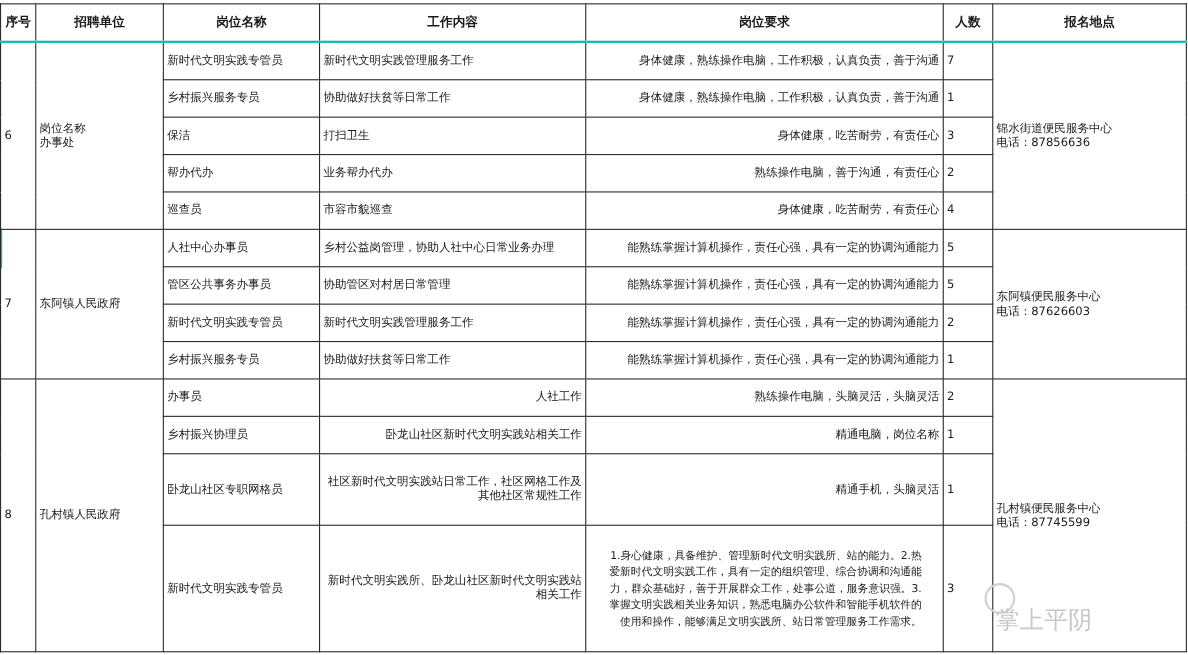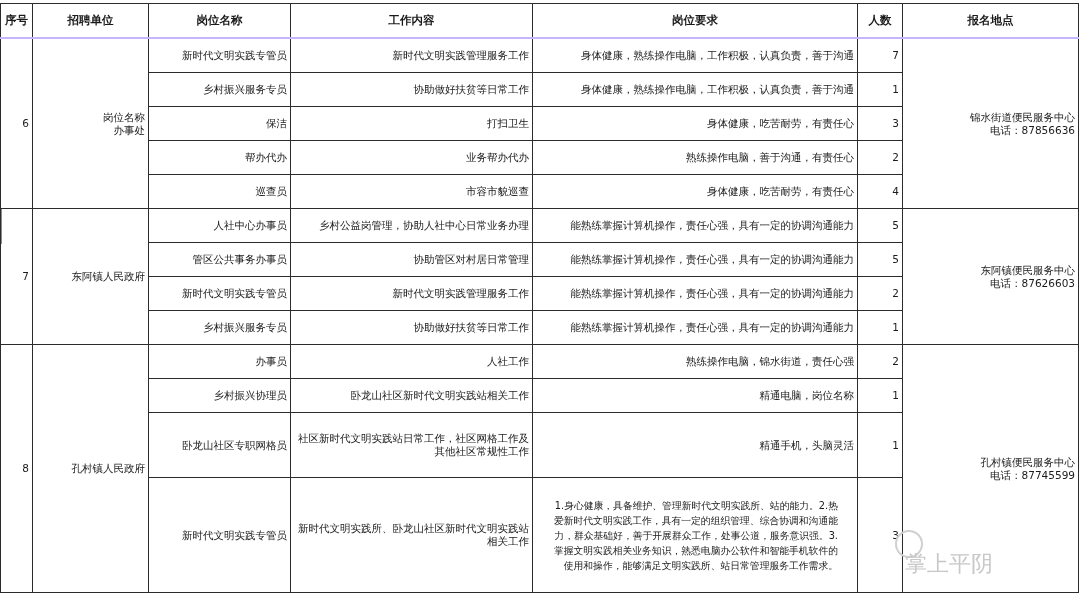--- a/index.html
+++ b/index.html
@@ -4,22 +4,22 @@
   <style>
     html, body { margin: 0; padding: 0; background: #ffffff; }
     body { width: 1080px; height: 595px; overflow: hidden; position: relative;
            font-family: "DejaVu Sans", sans-serif; color: #1a1a1a; }
     .sheet { position: absolute; left: 0; top: 0; width: 1080px; height: 595px; }
     table.grid { position: absolute; left: 0; top: 3px; border-collapse: collapse;
                  table-layout: fixed; width: 1078px; }
     table.grid td, table.grid th { border: 1px solid #2b2b2b; padding: 0 3px;
                  font-size: 10.5px; line-height: 13px; overflow: hidden; }
     table.grid th { font-weight: bold; font-size: 11.5px; height: 33px; text-align: center;
-                 border-bottom: 2px solid #c4b5fd; }
-    table.grid td.c { text-align: right; margin-left: 36px; }
+                 border-bottom: 2px solid #14b8a6; }
+    table.grid td.c { text-align: left; margin-left: 36px; }
     table.grid td.l { text-align: right; margin-left: 44px; }
     table.grid td.small { font-size: 9.8px; line-height: 15px; padding: 2px 19px; }
     tr.r34 td { height: 33px; }
     tr.r64 td { height: 64px; }
     tr.r112 td { height: 110px; }
     td.vc { vertical-align: middle; }
     .place { white-space: pre-line; }
     .left-edge { position: absolute; left: 0; top: 208px; width: 2px; height: 36px; background: #2dbb8a; }
     .watermark { position: absolute; left: 862px; top: 545px; font-size: 27px; font-weight: bold;
                  color: #111; text-shadow: 1px 1px 0 #fff, -1px -1px 0 #fff; letter-spacing: 1px;
@@ -120,21 +120,21 @@
         <td class="c">协助做好扶贫等日常工作</td>
         <td class="l">能熟练掌握计算机操作，责任心强，具有一定的协调沟通能力</td>
         <td class="c">1</td>
       </tr>
 
       <tr class="r34">
         <td class="c vc" rowspan="4">8</td>
         <td class="c vc" rowspan="4">孔村镇人民政府</td>
         <td class="c">办事员</td>
         <td class="l">人社工作</td>
-        <td class="l">熟练操作电脑，锦水街道，责任心强</td>
+        <td class="l">熟练操作电脑，头脑灵活，头脑灵活</td>
         <td class="c">2</td>
         <td class="c vc place" rowspan="4">孔村镇便民服务中心
 电话：87745599</td>
       </tr>
       <tr class="r34">
         <td class="c">乡村振兴协理员</td>
         <td class="l">卧龙山社区新时代文明实践站相关工作</td>
         <td class="l">精通电脑，岗位名称</td>
         <td class="c">1</td>
       </tr>

